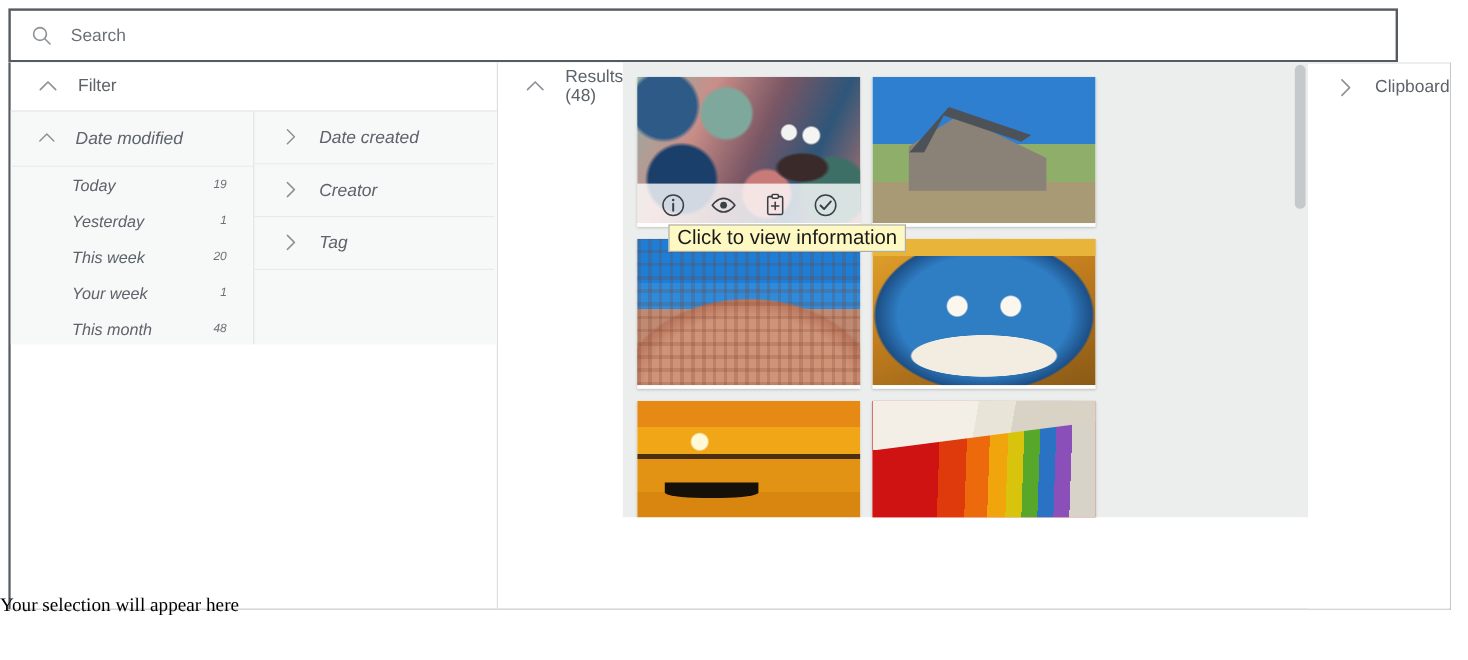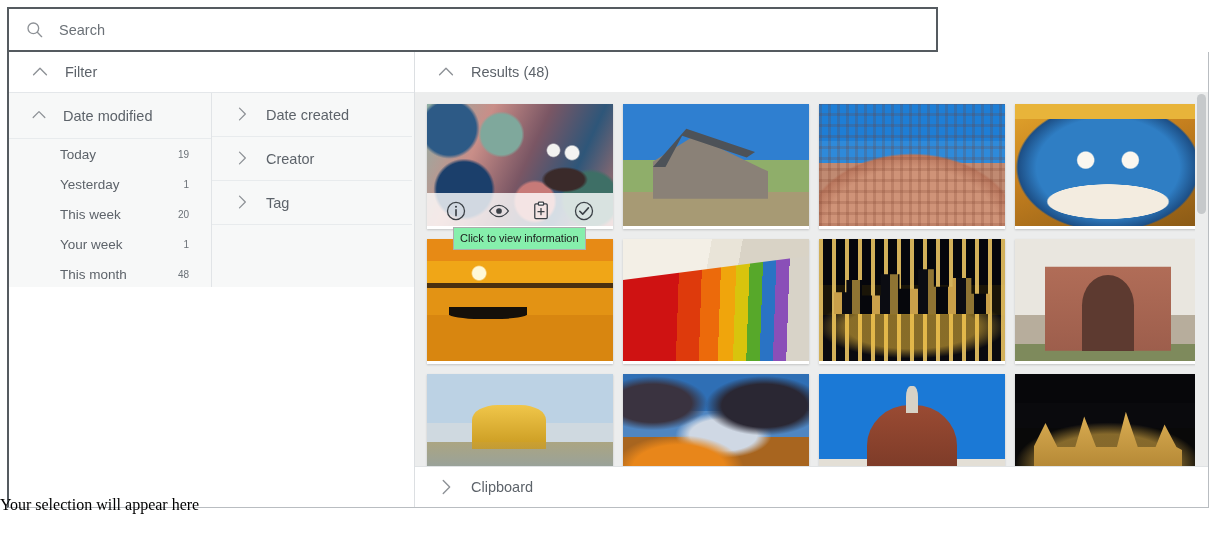--- a/index.html
+++ b/index.html
@@ -21,21 +21,21 @@
     top: 7px;
     width: 1202px;
     height: 501px;
   }
 
   
   .search-bar {
     position: absolute;
     left: 0;
     top: 0;
-    width: 931px;
+    width: 1158px;
     height: 45px;
     border: 2px solid #555b60;
     box-sizing: border-box;
     background: #ffffff;
     display: flex;
     align-items: center;
   }
   .search-icon {
     margin-left: 16px;
     margin-right: 14px;
@@ -101,20 +101,21 @@
 
   .filter-panel {
     display: flex;
     border-top: 1px solid #e4e7ea;
     background: #f7f8f8;
     height: 195px;
     box-sizing: border-box;
   }
   .filter-col {
     box-sizing: border-box;
+    font-style: italic;
   }
   .filter-col.col-a {
     width: 203px;
     border-right: 1px solid #e1e4e7;
   }
   .filter-col.col-b {
     width: 200px;
   }
 
   .group-head {
@@ -158,21 +159,21 @@
     user-select: none;
   }
   .sub-head .chev { margin-right: 12px; }
 
   
   .right-col {
     flex: 1;
     position: relative;
     background: #ffffff;
     display: flex;
-    flex-direction: column;
+    flex-direction: row;
   }
 
   .results-area {
     position: relative;
     background: #eceded;
     height: 379px;
     overflow: hidden;
     box-sizing: border-box;
   }
   .grid {
@@ -214,24 +215,24 @@
     width: 22px;
     height: 22px;
     color: #3b4046;
     cursor: pointer;
   }
 
   .tooltip {
     position: absolute;
     left: 38px;
     top: 135px;
-    background: #86efac;
+    background: #fef9c3;
     border: 1px solid #adadad;
     color: #1a1a1a;
-    font-size: 11px;
+    font-size: 17px;
     font-family: "Liberation Sans", sans-serif;
     padding: 2px 6px 3px 6px;
     white-space: nowrap;
     z-index: 40;
     line-height: 16px;
   }
 
   .scrollbar-track {
     position: absolute;
     right: 0;

